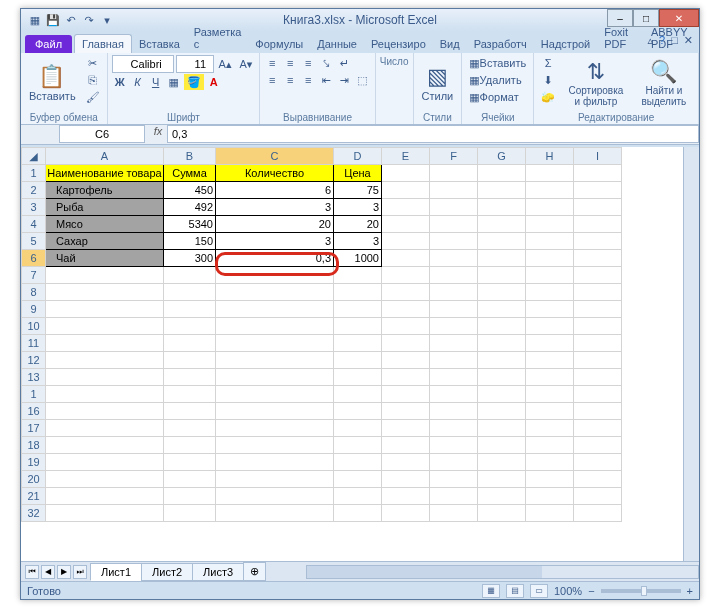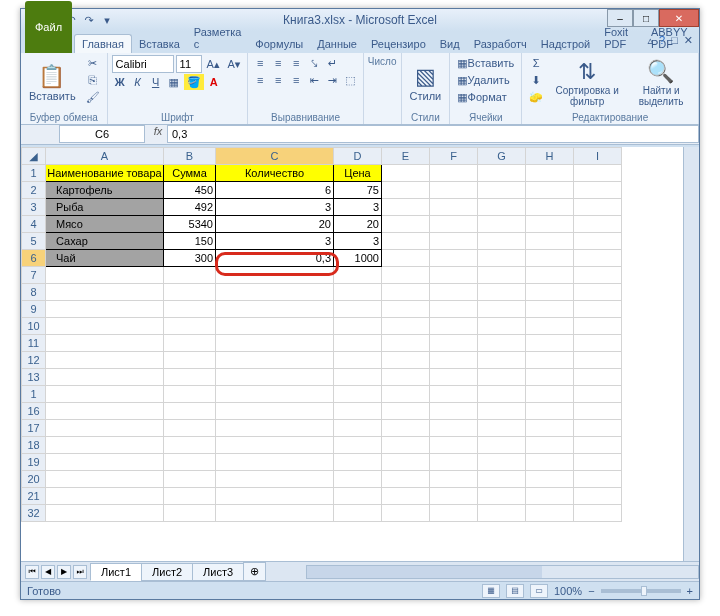--- a/index.html
+++ b/index.html
@@ -7,33 +7,33 @@
 .window { position:absolute; left:20px; top:8px; width:680px; height:592px; background:#cfe0f0; border:1px solid #5a7aa0; box-shadow:0 0 6px rgba(0,0,0,.3); }
 .titlebar { height:22px; background:linear-gradient(#e8f0fa,#cfe0f0); display:flex; align-items:center; position:relative; }
 .qat { display:flex; align-items:center; gap:2px; padding-left:6px; }
 .qat-ico { width:16px; height:16px; display:inline-flex; align-items:center; justify-content:center; color:#3a5a8a; }
 .title { position:absolute; left:50%; transform:translateX(-50%); color:#3a5a8a; font-size:12px; }
 .winbtns { position:absolute; right:0; top:0; display:flex; }
 .winbtn { width:26px; height:18px; border:1px solid #89a; background:#dce8f4; display:flex; align-items:center; justify-content:center; font-size:10px; }
 .winbtn.close { background:#d96a5f; color:#fff; border-color:#a04030; width:40px; }
 .ribbon-tabs { height:22px; display:flex; align-items:flex-end; background:#cfe0f0; padding-left:4px; gap:0; position:relative; }
 .ribbon-tab { padding:3px 7px; font-size:11px; color:#3a5a8a; cursor:pointer; }
-.ribbon-tab.file { background:#4d7c0f; color:#fff; border-radius:3px 3px 0 0; padding:20px 10px; margin-right:2px; }
+.ribbon-tab.file { background:#6d28d9; color:#fff; border-radius:3px 3px 0 0; padding:3px 10px; margin-right:2px; }
 .ribbon-tab.active { background:#f4f8fc; border:1px solid #a9bed4; border-bottom:none; border-radius:3px 3px 0 0; }
 .ribbon-right { position:absolute; right:6px; top:3px; display:flex; gap:6px; color:#3a5a8a; }
 .ribbon { height:72px; background:#eef4fb; border-bottom:1px solid #a9bed4; display:flex; }
 .group { border-right:1px solid #cbd8e8; padding:2px 4px 0; display:flex; flex-direction:column; justify-content:space-between; }
 .group-label { text-align:center; font-size:10px; color:#5a7aa0; padding:1px 0; }
 .group-body { display:flex; gap:3px; flex:1; }
 .big-btn { display:flex; flex-direction:column; align-items:center; justify-content:center; padding:2px 4px; color:#3a5a8a; }
 .big-btn .ico { font-size:22px; }
 .mini { display:flex; flex-direction:column; gap:1px; }
 .mini-row { display:flex; gap:2px; align-items:center; }
 .mini-btn { min-width:16px; height:16px; border:1px solid transparent; display:inline-flex; align-items:center; justify-content:center; padding:0 2px; color:#3a5a8a; }
-.fontbox { border:1px solid #a9bed4; background:#fff; height:18px; padding:0 3px; display:inline-flex; align-items:center; }
+.fontbox { border:1px solid #a9bed4; background:#fff; height:18px; padding:0 18px; display:inline-flex; align-items:center; }
 .grow { flex:1; }
 .formula-bar { height:20px; background:#e8eef6; border-bottom:1px solid #a9bed4; display:flex; }
 .namebox { width:86px; height:18px; background:#fff; border:1px solid #a9bed4; margin:0 4px 0 38px; text-align:center; line-height:16px; }
 .fx { width:18px; font-style:italic; color:#555; text-align:center; }
 .formula-input { flex:1; height:18px; background:#fff; border:1px solid #a9bed4; padding:0 4px; line-height:16px; }
 .sheet-area { position:absolute; left:0; right:0; top:138px; bottom:38px; background:#fff; overflow:hidden; }
 .grid { border-collapse:collapse; }
 .grid th, .grid td { border:1px solid #d4d4d4; height:17px; font-size:11px; }
 .grid th { background:#e8eef6; color:#3a618e; font-weight:normal; }
 .rowhdr { width:24px; text-align:center; }

